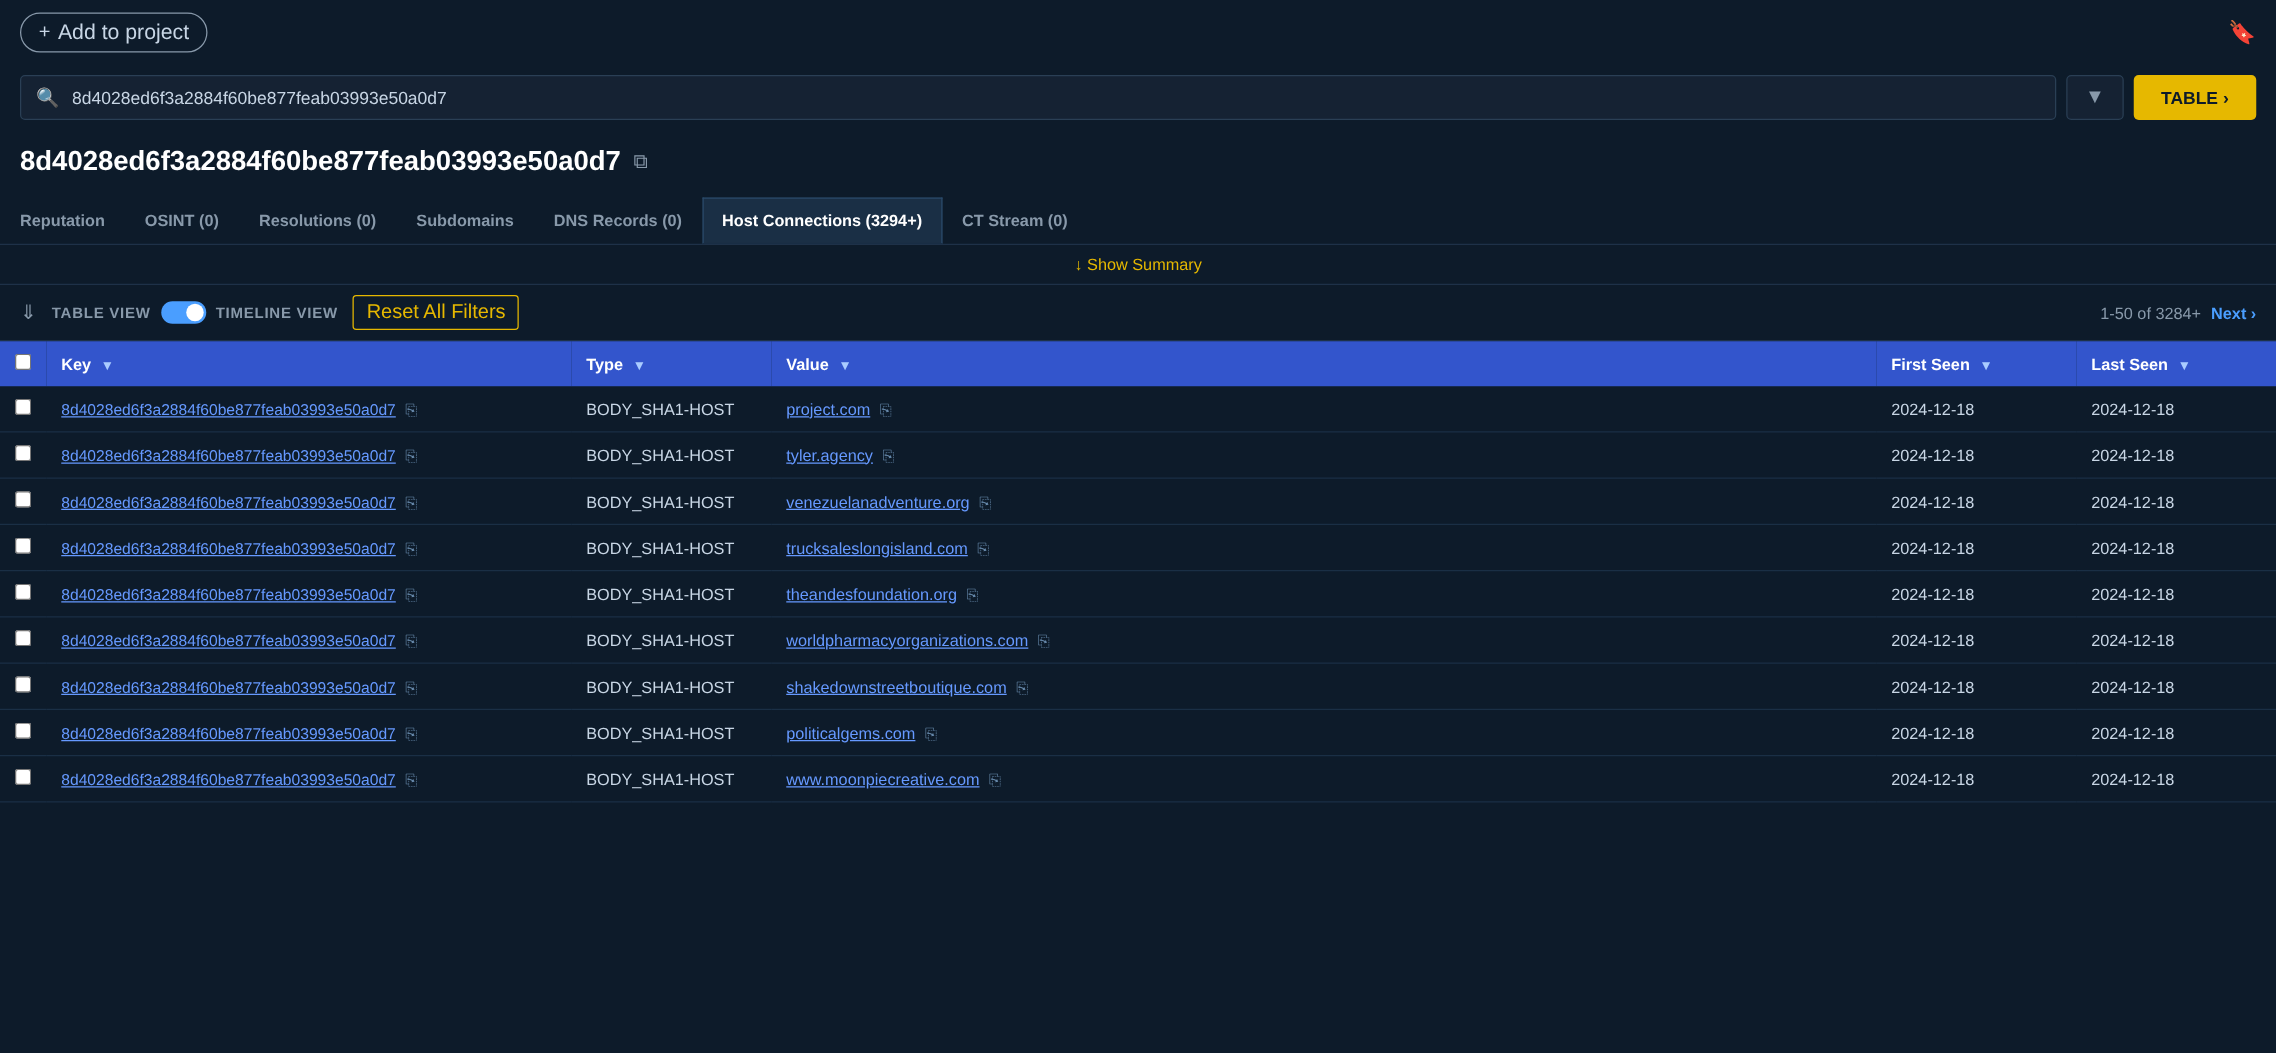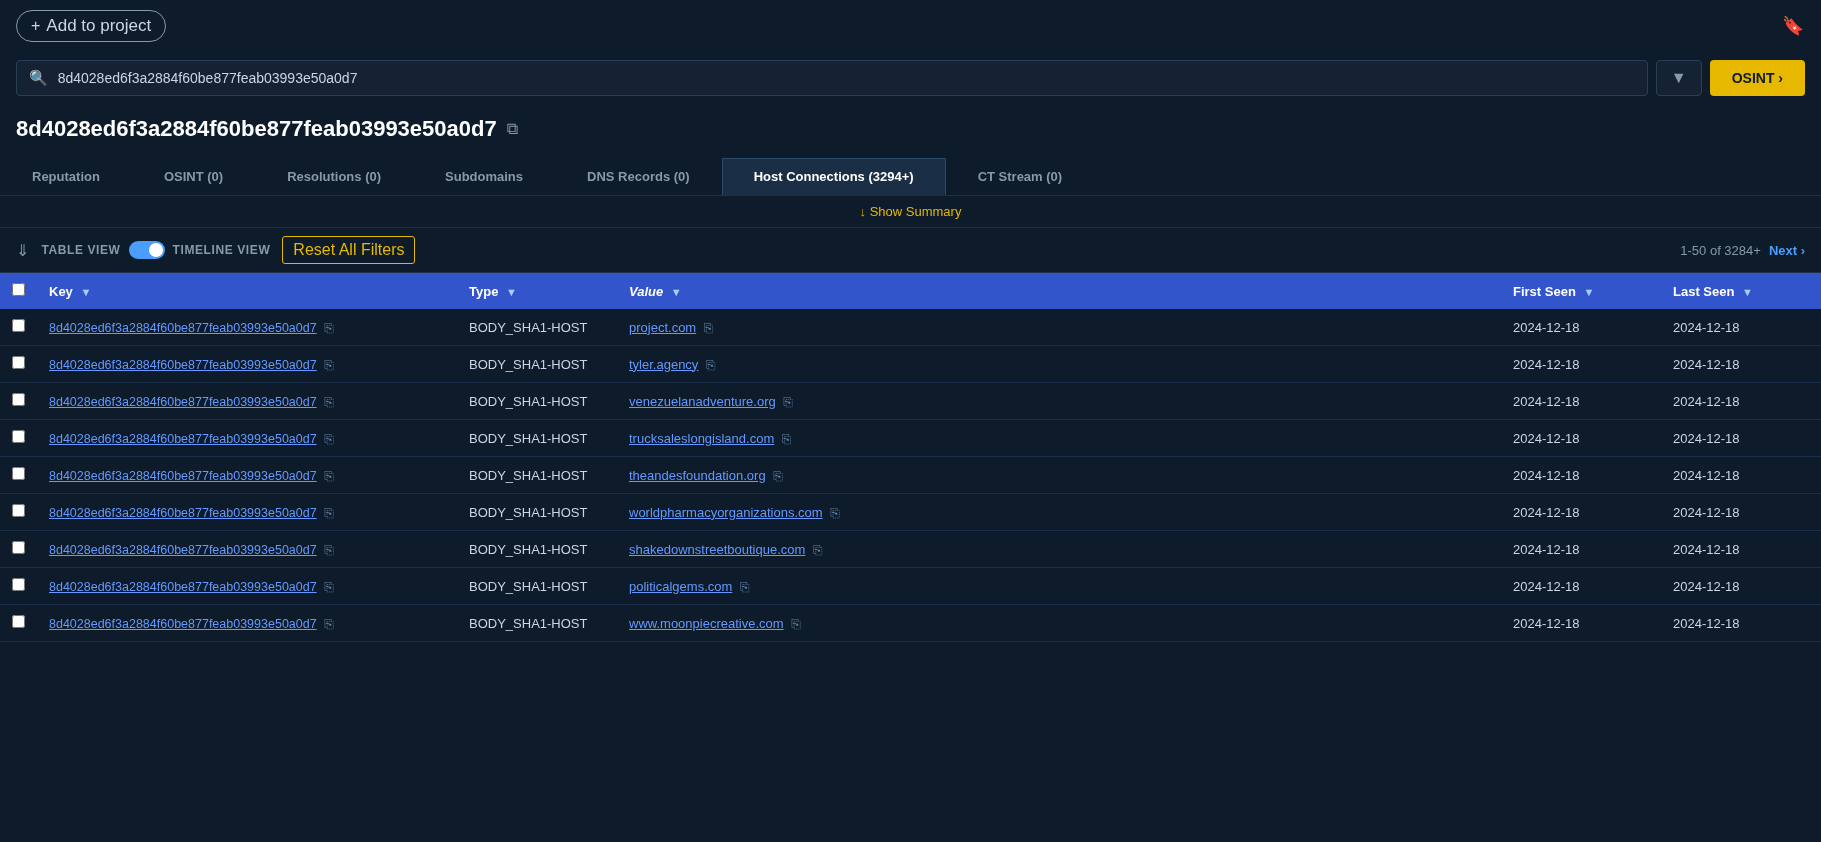--- a/index.html
+++ b/index.html
@@ -114,21 +114,21 @@
       font-size: 16px;
       cursor: pointer;
     }
 
     .tabs-row {
       display: flex;
       border-bottom: 1px solid #1e3148;
     }
 
     .tab {
-      padding: 10px 31px;
+      padding: 10px 15px;
       font-size: 13px;
       font-weight: 600;
       color: #8899aa;
       cursor: pointer;
       border: 1px solid transparent;
       border-bottom: none;
       background: transparent;
       white-space: nowrap;
     }
 
@@ -283,39 +283,39 @@
       width: 30px;
     }
 
     input[type="checkbox"] {
       cursor: pointer;
       accent-color: #4a9eff;
     }
 
     .key-col { width: 420px; }
     .type-col { width: 160px; }
-    .value-col { min-width: 280px; font-style: italic; }
+    .value-col { min-width: 280px; }
     .firstseen-col { width: 160px; }
     .lastseen-col { width: 160px; }
   </style>
 </head>
 <body>
 
 <div class="top-bar">
   <button class="add-project-btn">Add to project</button>
   <span class="bookmark-icon">🔖</span>
 </div>
 
 <div class="search-bar-row">
   <div class="search-input-wrap">
     <span class="search-icon">🔍</span>
     <input type="text" class="search-input" value="8d4028ed6f3a2884f60be877feab03993e50a0d7" style="">
   </div>
   <button class="filter-btn">▼</button>
-  <button class="search-btn">OSINT ›</button>
+  <button class="search-btn">TABLE ›</button>
 </div>
 
 <div class="hash-title-row">
   <span class="hash-title">8d4028ed6f3a2884f60be877feab03993e50a0d7</span>
   <span class="copy-icon">⧉</span>
 </div>
 
 <div class="tabs-row">
   <div class="tab">Reputation</div>
   <div class="tab">OSINT (0)</div>

